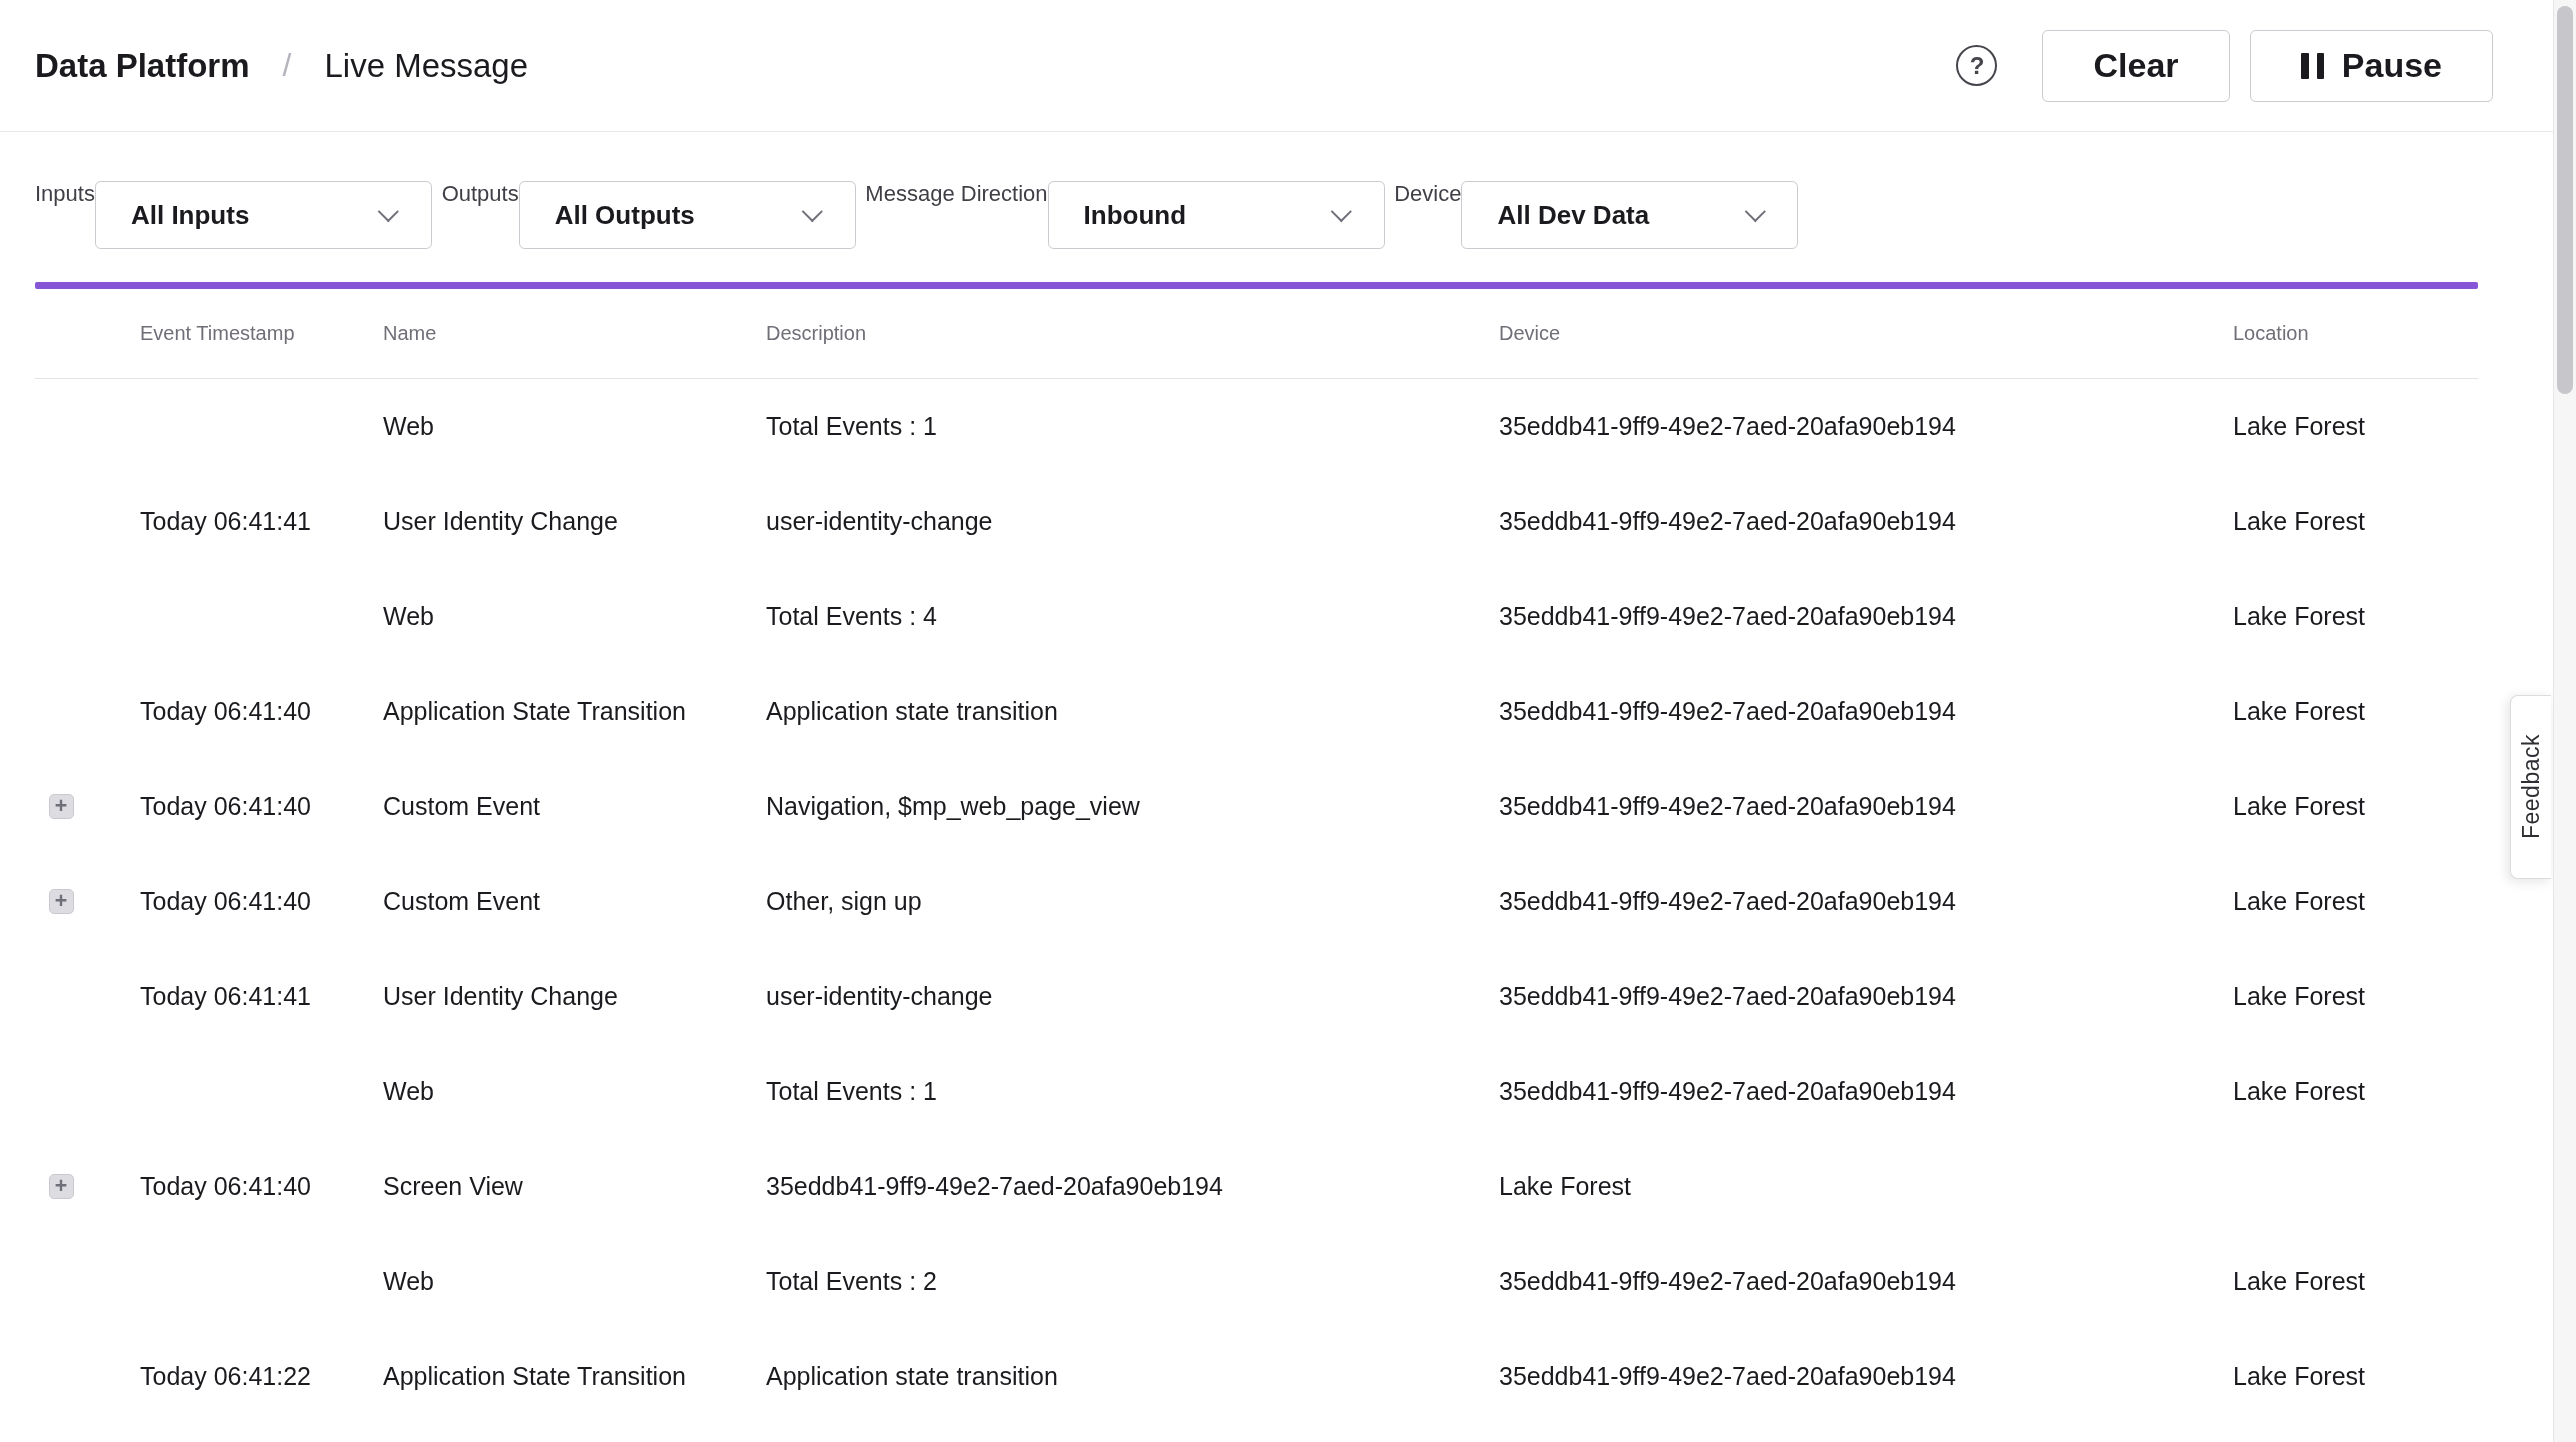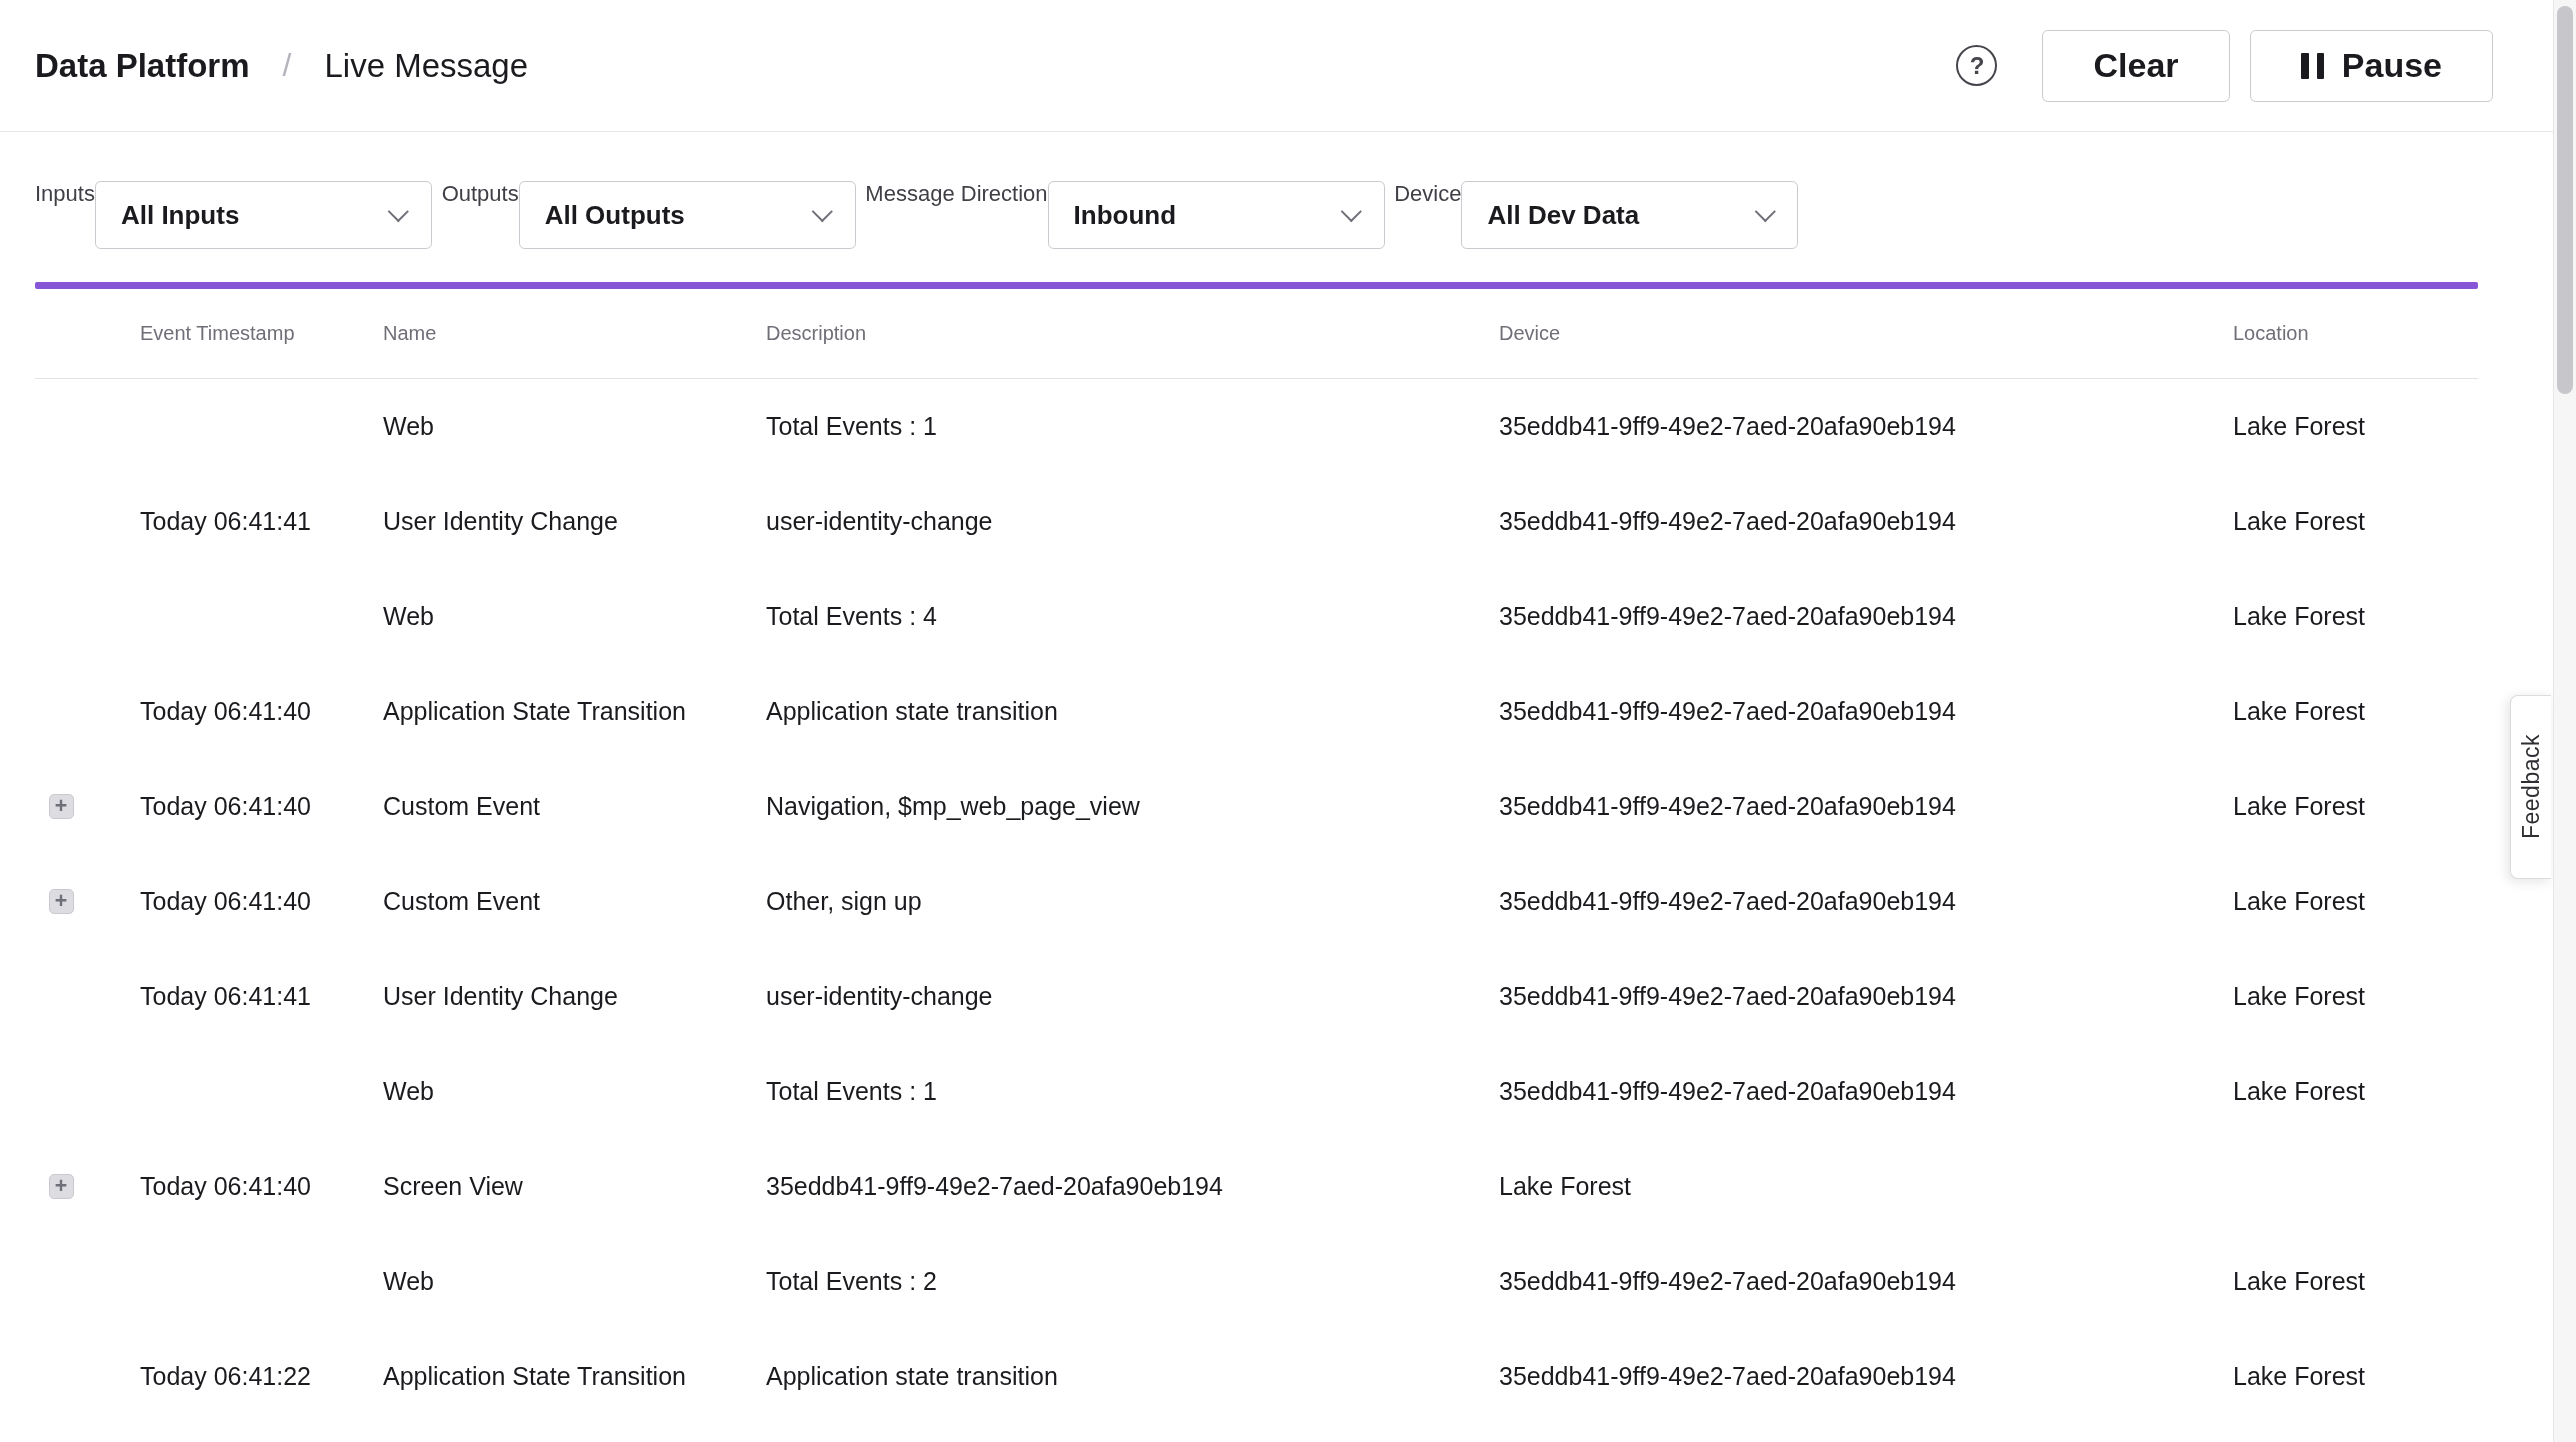--- a/index.html
+++ b/index.html
@@ -23,21 +23,21 @@
     color:#1b1b1f;cursor:pointer}
   .btn + .btn{margin-left:20.4px}
   .pause-glyph{display:inline-flex;gap:7.8px}
   .pause-glyph i{display:block;width:7.8px;height:26px;background:#1b1b1f;border-radius:1px}
 
   
   .filters{display:flex;gap:9.7px;margin:49px 0 0 35px}
   .filter{display:flex;}
   .filter-label{font-size:22px;color:#3f3f46;margin-bottom:13.6px}
   .select{width:337px;height:68px;border:1px solid #c9c9cf;border-radius:5.8px;background:#fff;
-    display:flex;align-items:center;justify-content:space-between;padding:0 25px;cursor:pointer}
+    display:flex;align-items:center;justify-content:space-between;padding:0 35px;cursor:pointer}
   .select-value{font-size:26px;font-weight:700}
   .chevron{width:14.6px;height:14.6px;border-right:2.9px solid #6f6f78;border-bottom:2.9px solid #6f6f78;
     transform:rotate(45deg);margin-top:-7.8px;flex:0 0 auto}
 
   
   .accent-bar{width:2443px;height:6.8px;margin:33px 0 0 35px;background:#8756d6;border-radius:1.9px}
 
   
   .table{margin-left:35px;width:2443px}
   .thead,.trow{display:grid;grid-template-columns:105px 243px 383px 733px 734px 1fr;align-items:center}

